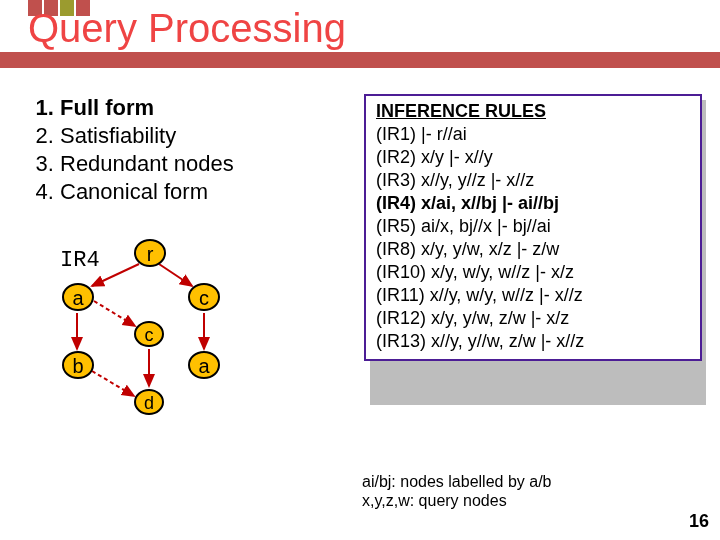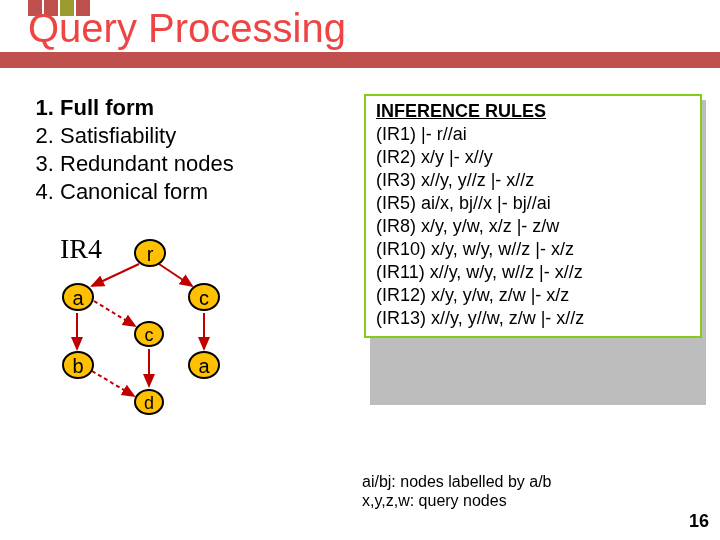--- a/index.html
+++ b/index.html
@@ -52,22 +52,23 @@
   }
   ol.mainlist li.bold { font-weight: bold; }
   .diagram {
     position: relative;
     margin-top: 24px;
     width: 210px; height: 200px;
     font-family: Arial, sans-serif;
   }
   .diagram .lbl {
     position: absolute;
-    font-size: 28px;
-    font-family: Liberation Serif, serif;
+    font-size: 22px;
+    font-family: Liberation Mono, monospace;
+    margin-top: 15px;
   }
   .diagram .oval {
     position: absolute;
     width: 32px; height: 28px;
     border: 2px solid #000;
     border-radius: 50%;
     background: #ffc000;
     text-align: center;
     line-height: 26px;
     font-size: 20px;
@@ -89,21 +90,21 @@
     flex: 1;
     position: relative;
   }
   .rules .shadow {
     position: absolute;
     top: 6px; left: 6px; right: -4px; bottom: 26px;
     background: #bdbdbd;
   }
   .rules .box {
     position: relative;
-    border: 2px solid #84cc16;
+    border: 2px solid #4c1d95;
     background: #fff;
     padding: 4px 10px 6px 10px;
     font-size: 18px;
     line-height: 1.28;
     font-family: Arial, sans-serif;
   }
   .rules .box .hdr { font-weight: bold; text-decoration: underline; }
   .rules .box .b { font-weight: bold; }
   .footnote {
     position: absolute;
@@ -173,20 +174,21 @@
     </div>
   </div>
 
   <div class="rules">
     <div class="shadow"></div>
     <div class="box">
       <div class="hdr">INFERENCE RULES</div>
       <div>(IR1) |- r//ai</div>
       <div>(IR2) x/y |- x//y</div>
       <div>(IR3) x//y, y//z |- x//z</div>
+      <div class="b">(IR4) x/ai, x//bj |- ai//bj</div>
       <div>(IR5) ai/x, bj//x |- bj//ai</div>
       <div>(IR8) x/y, y/w, x/z |- z/w</div>
       <div>(IR10) x/y, w/y, w//z |- x/z</div>
       <div>(IR11) x//y, w/y, w//z |- x//z</div>
       <div>(IR12) x/y, y/w, z/w |- x/z</div>
       <div>(IR13) x//y, y//w, z/w |- x//z</div>
     </div>
   </div>
 </div>
 

